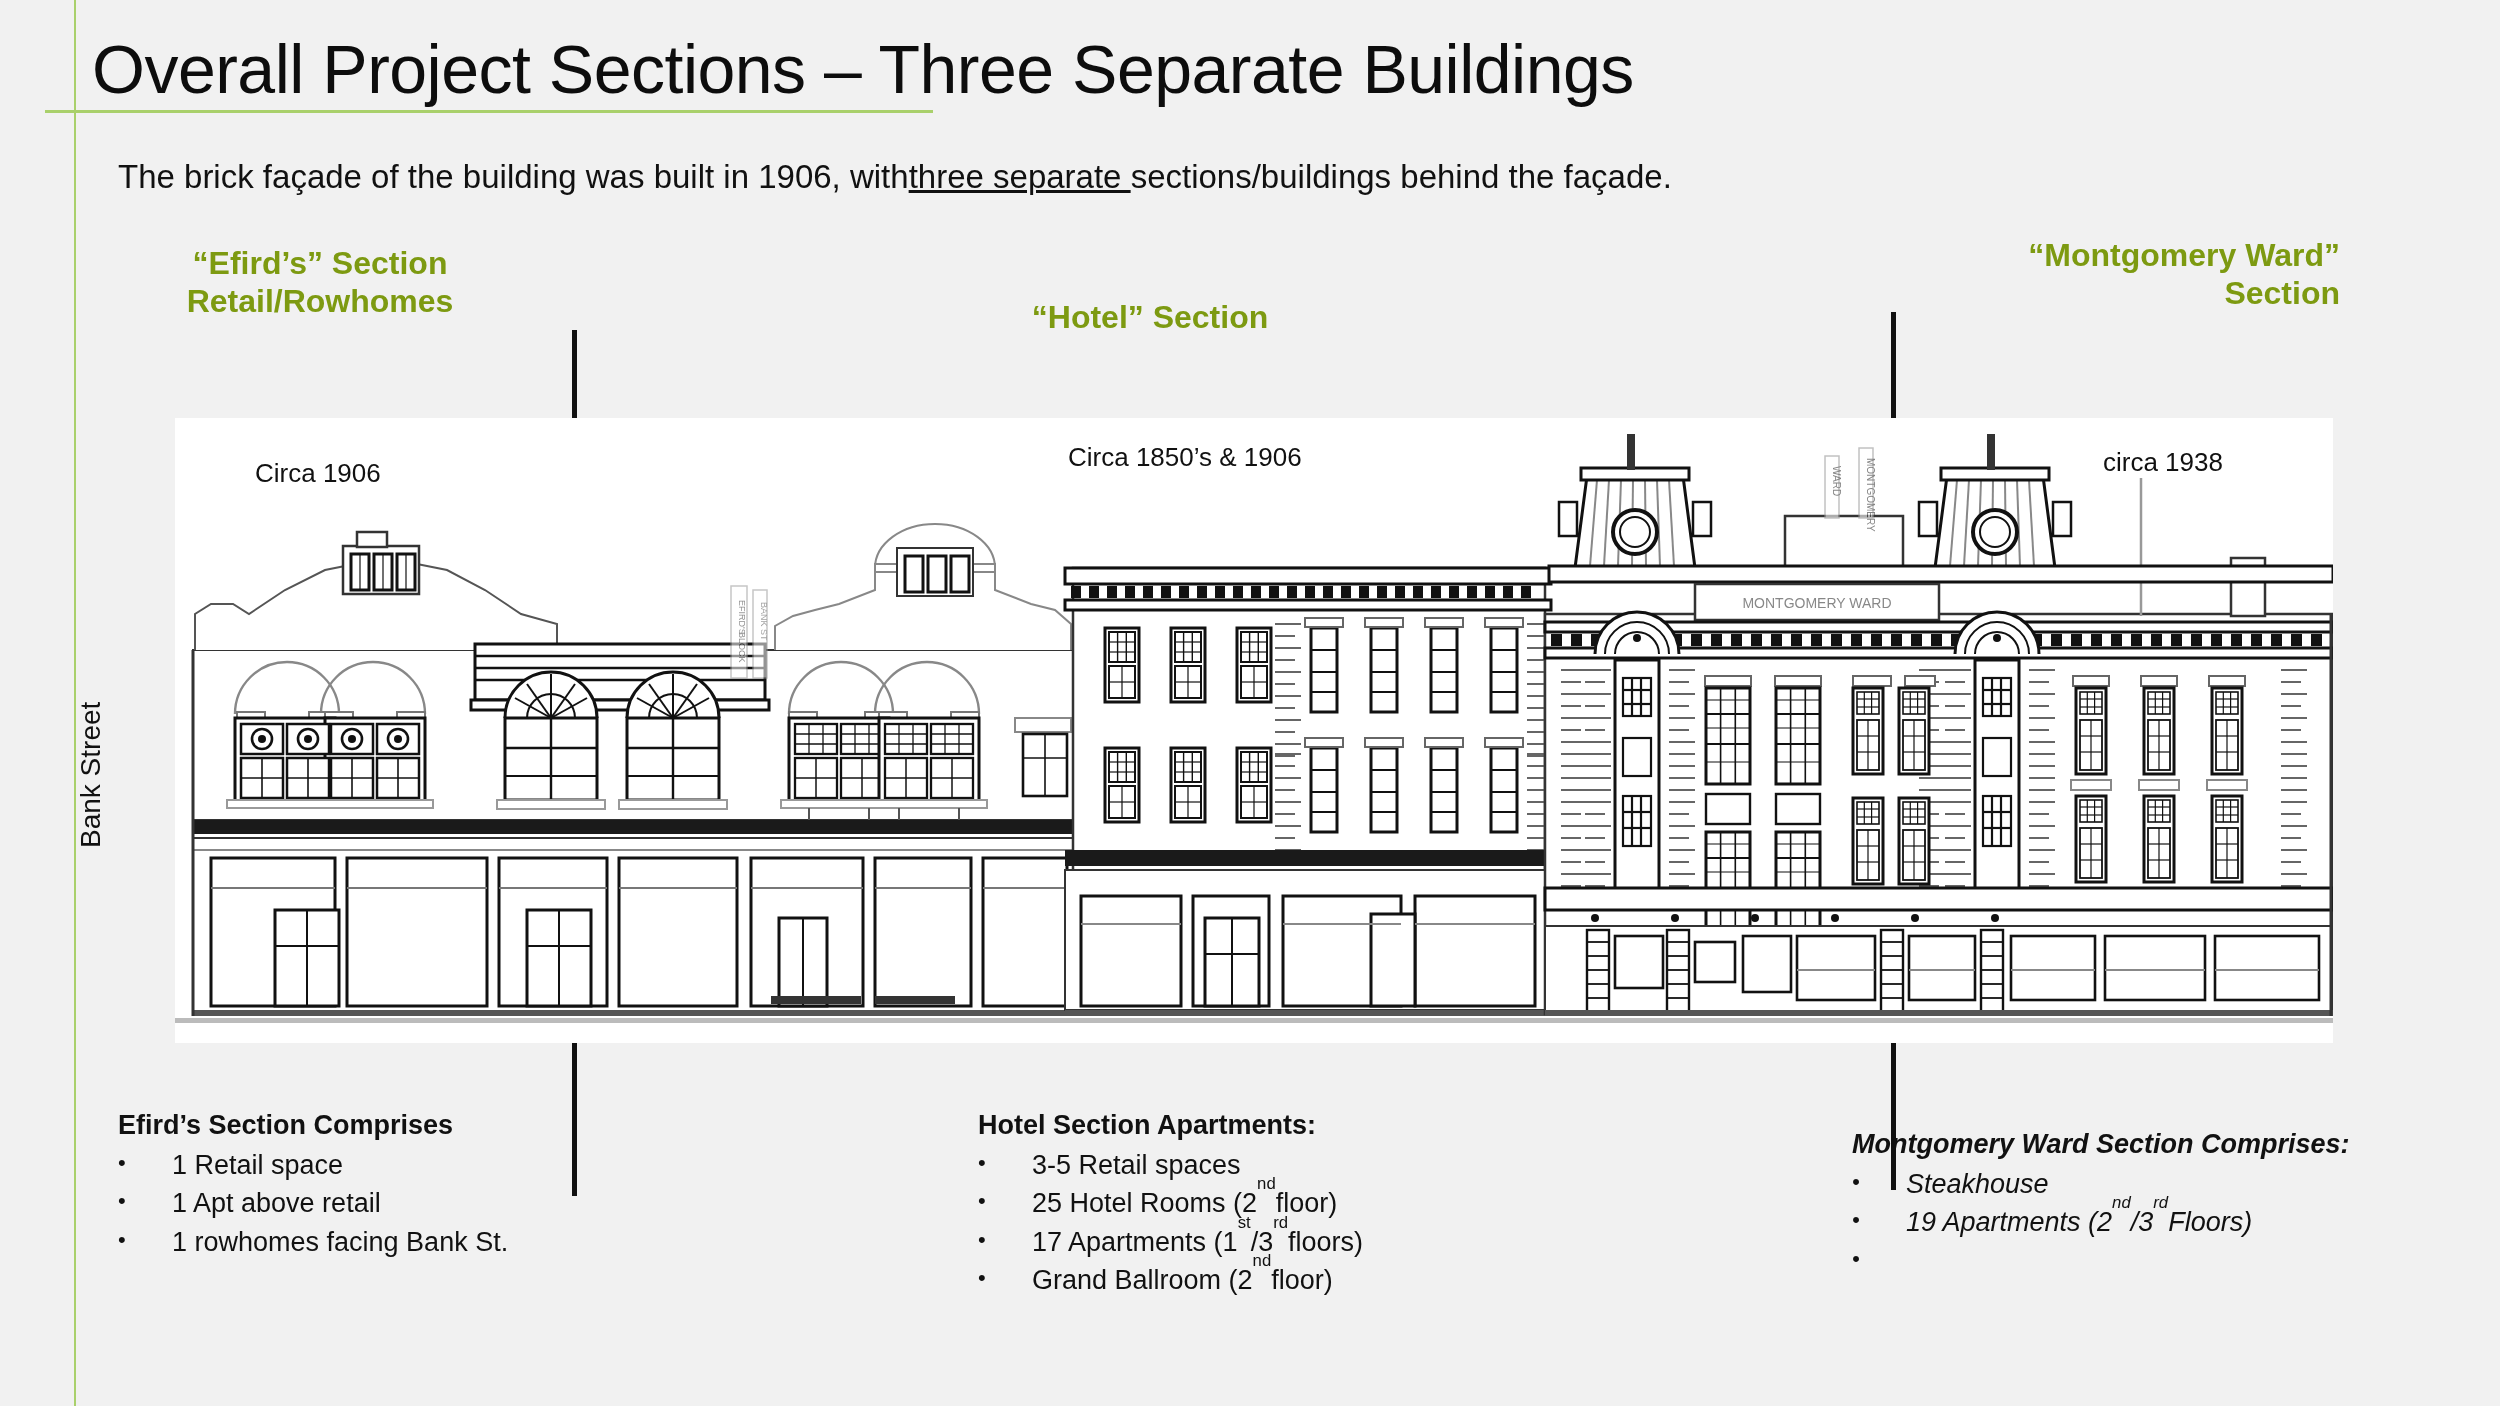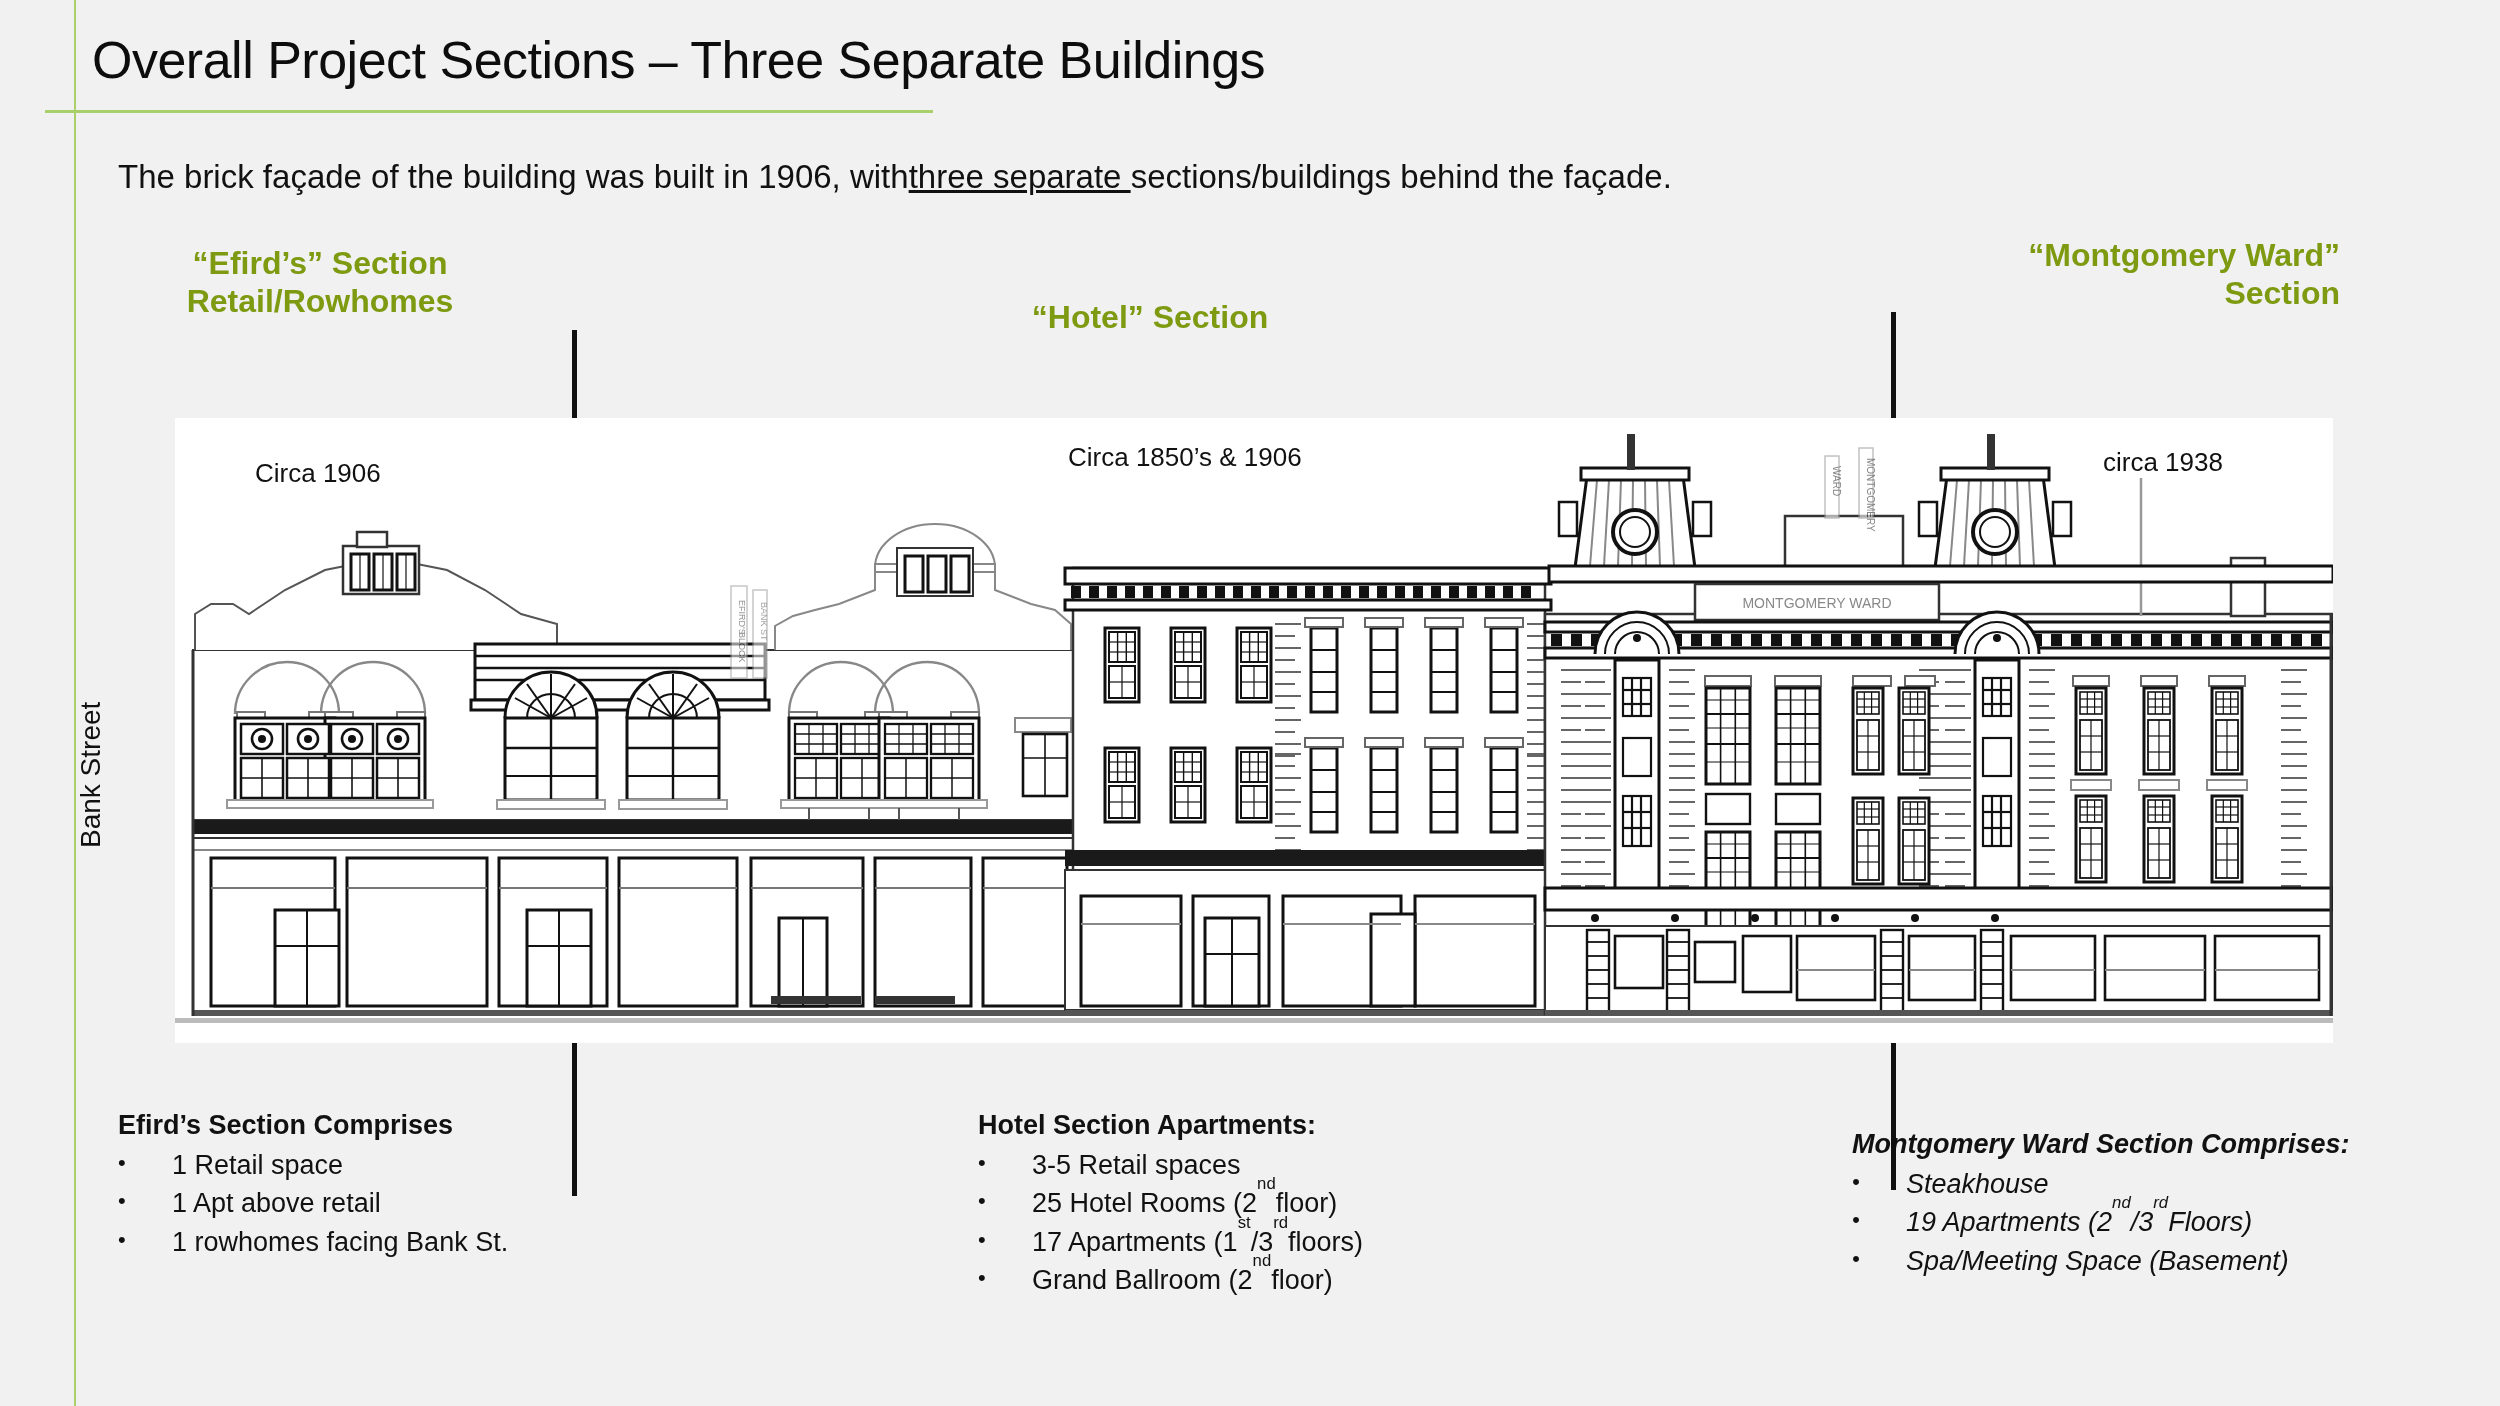--- a/index.html
+++ b/index.html
@@ -18,21 +18,21 @@
     background:#a9d06b;
   }
   .accent-hline{
     position:absolute;left:45px;top:110px;width:888px;height:3px;
     background:#a9d06b;
   }
 
   
   #title{
     position:absolute;left:92px;top:30px;
-    font-size:52px;font-weight:400;color:#0d0d0d;
+    font-size:68px;font-weight:400;color:#0d0d0d;
     letter-spacing:-0.5px;white-space:nowrap;
     font-family:"Liberation Sans", sans-serif;
   }
 
   
   #subtitle{
     position:absolute;left:118px;top:158px;
     font-size:33px;color:#111;white-space:nowrap;
   }
   #subtitle .u{text-decoration:underline;}
@@ -816,18 +816,17 @@
       <li>
         <span class="bullet">•</span>
         <span>19 Apartments (2</span>
           <sup>nd</sup>
           <span>/3</span>
           <sup>rd</sup>
           <span> Floors)</span>
       </li>
       <li>
         <span class="bullet">•</span>
-        <span>Spa/Meeting Space (Basement)</span>
       </li>
     </ul>
   </div>
 
 </div>
 
 </body></html>

